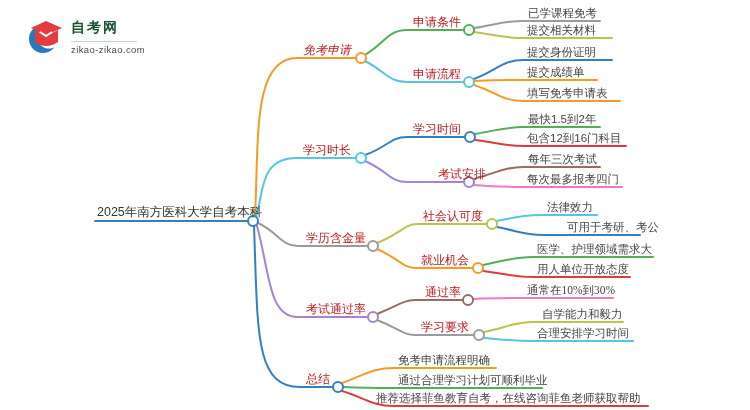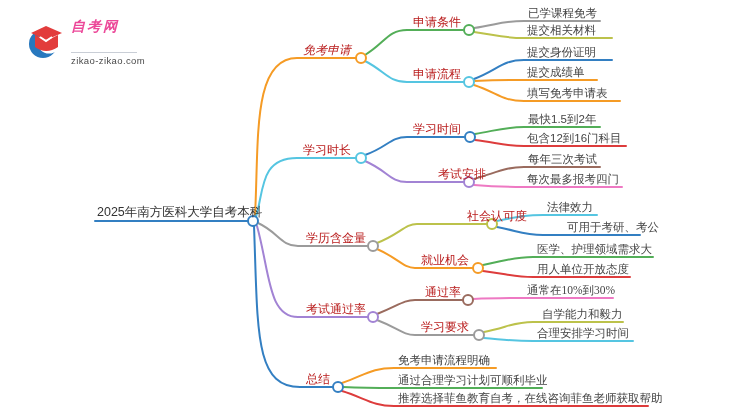--- a/index.html
+++ b/index.html
@@ -10,21 +10,21 @@
   .canvas{position:absolute;inset:0;width:750px;height:410px;}
   svg.wires{position:absolute;left:0;top:0;}
   svg.wires path{fill:none;stroke-width:2;stroke-linecap:round;}
   svg.wires circle{fill:#ffffff;stroke-width:2;}
   .lbl{position:absolute;white-space:nowrap;color:#b91c1c;font-size:12px;line-height:14px;}
   .lbl.l0{font-size:12.5px;color:#333;}
   .lbl.leaf{font-size:11.5px;line-height:13px;color:#454545;}
   
   .logo{position:absolute;left:28px;top:18px;display:flex;align-items:center;}
   .logo-icon{width:36px;height:38px;margin-right:7px;}
-  .logo-title{font-size:14px;font-weight:bold;color:#ec4899;letter-spacing:2px;padding-bottom:15px;font-style:italic;}
+  .logo-title{font-size:14px;font-weight:bold;color:#14532d;letter-spacing:2px;padding-bottom:3px;}
   .logo-divider{height:1px;background:#c9ced6;width:66px;margin:1px 0 2px 0;}
   .logo-domain{font-size:9.5px;color:#4a4a4a;letter-spacing:0.4px;}
 </style>
 </head>
 <body>
 
 <div class="canvas">
 
   <svg class="wires" width="750" height="410" viewBox="0 0 750 410">
 
@@ -94,38 +94,38 @@
 
   <div class="lbl" style="left:303px;top:143px;">学习时长</div>
   <div class="lbl" style="left:413px;top:122px;">学习时间</div>
   <div class="lbl leaf" style="left:528px;top:113px;">最快1.5到2年</div>
   <div class="lbl leaf" style="left:527px;top:132px;">包含12到16门科目</div>
   <div class="lbl" style="left:413px;top:167px;margin-left:25px;">考试安排</div>
   <div class="lbl leaf" style="left:528px;top:153px;">每年三次考试</div>
   <div class="lbl leaf" style="left:527px;top:173px;">每次最多报考四门</div>
 
   <div class="lbl" style="left:306px;top:231px;">学历含金量</div>
-  <div class="lbl" style="left:423px;top:209px;margin-left:44px;">社会认可度</div>
+  <div class="lbl" style="left:423px;top:209px;">社会认可度</div>
   <div class="lbl leaf" style="left:547px;top:201px;">法律效力</div>
   <div class="lbl leaf" style="left:547px;top:221px;margin-left:20px;">可用于考研、考公</div>
   <div class="lbl" style="left:421px;top:253px;">就业机会</div>
   <div class="lbl leaf" style="left:537px;top:243px;">医学、护理领域需求大</div>
   <div class="lbl leaf" style="left:537px;top:263px;">用人单位开放态度</div>
 
   <div class="lbl" style="left:306px;top:302px;">考试通过率</div>
   <div class="lbl" style="left:425px;top:285px;">通过率</div>
   <div class="lbl leaf" style="left:527px;top:284px;font-family:Liberation Serif, serif;">通常在10%到30%</div>
   <div class="lbl" style="left:421px;top:320px;">学习要求</div>
   <div class="lbl leaf" style="left:542px;top:308px;">自学能力和毅力</div>
   <div class="lbl leaf" style="left:537px;top:327px;">合理安排学习时间</div>
 
   <div class="lbl" style="left:306px;top:372px;">总结</div>
   <div class="lbl leaf" style="left:398px;top:354px;">免考申请流程明确</div>
   <div class="lbl leaf" style="left:398px;top:374px;">通过合理学习计划可顺利毕业</div>
-  <div class="lbl leaf" style="left:398px;top:392px;">推荐选择菲鱼教育自考，在线咨询菲鱼老师获取帮助</div>
+  <div class="lbl leaf" style="left:376px;top:392px;">推荐选择菲鱼教育自考，在线咨询菲鱼老师获取帮助</div>
 
   <div class="logo">
     <svg class="logo-icon" viewBox="0 0 36 38">
       <circle cx="15" cy="21" r="14" fill="#2878be"></circle>
       <circle cx="21" cy="19" r="11.5" fill="#ffffff"></circle>
       <polygon points="18,3 34,10 18,17 3,10" fill="#e23c3c"></polygon>
       <path d="M7,12 L7,24 Q18,32 30,24 L30,12 L18,18 Z" fill="#e23c3c"></path>
       <path d="M12,14 L18,18 L24,14" stroke="#ffffff" stroke-width="2" fill="none"></path>
     </svg>
     <div class="logo-text">

